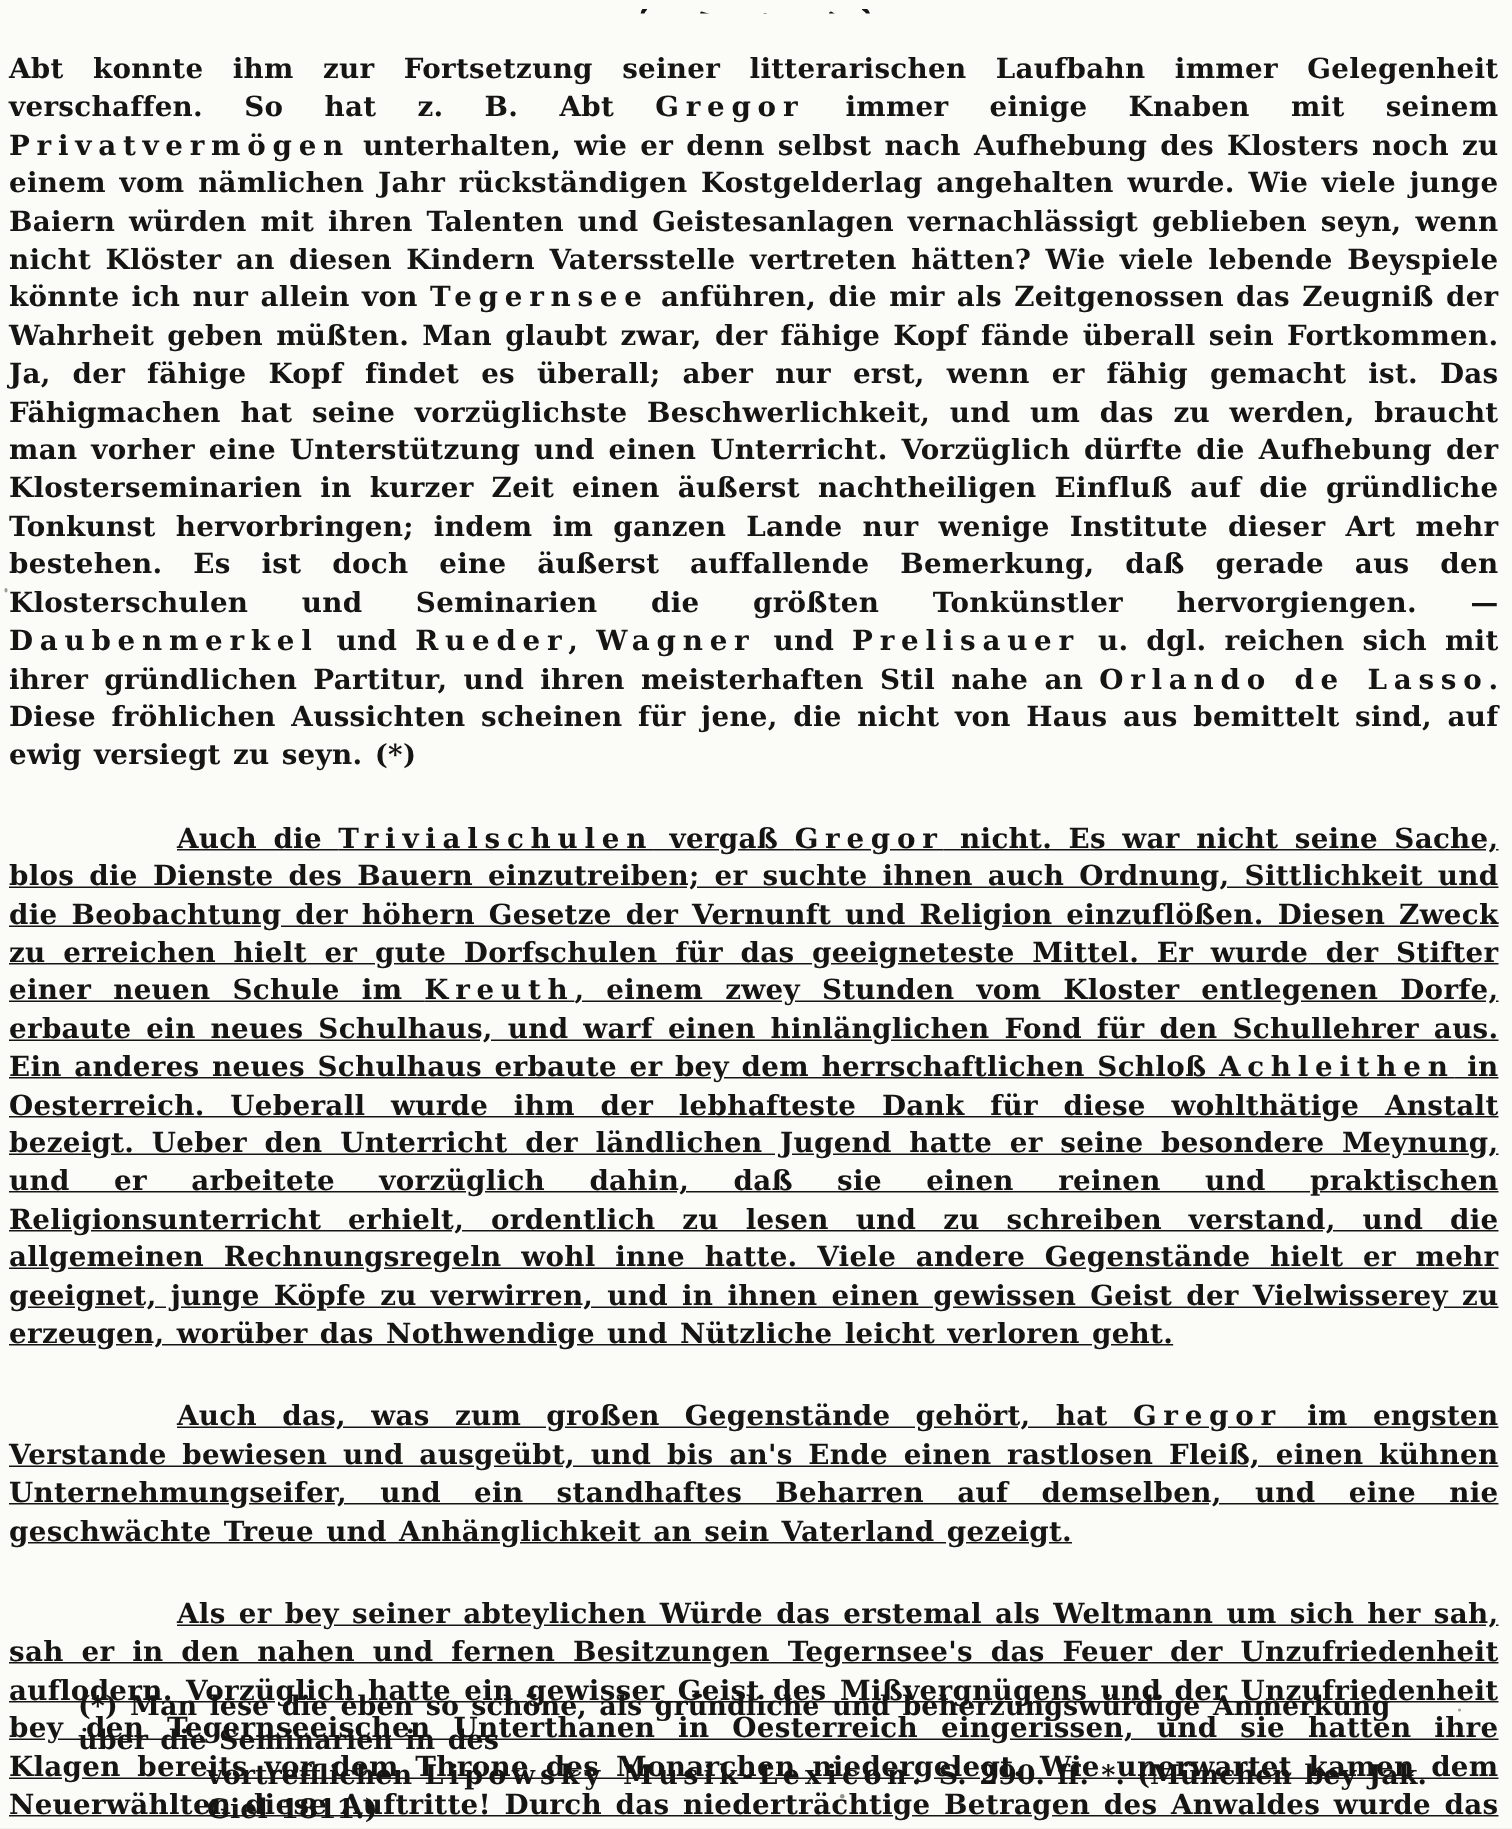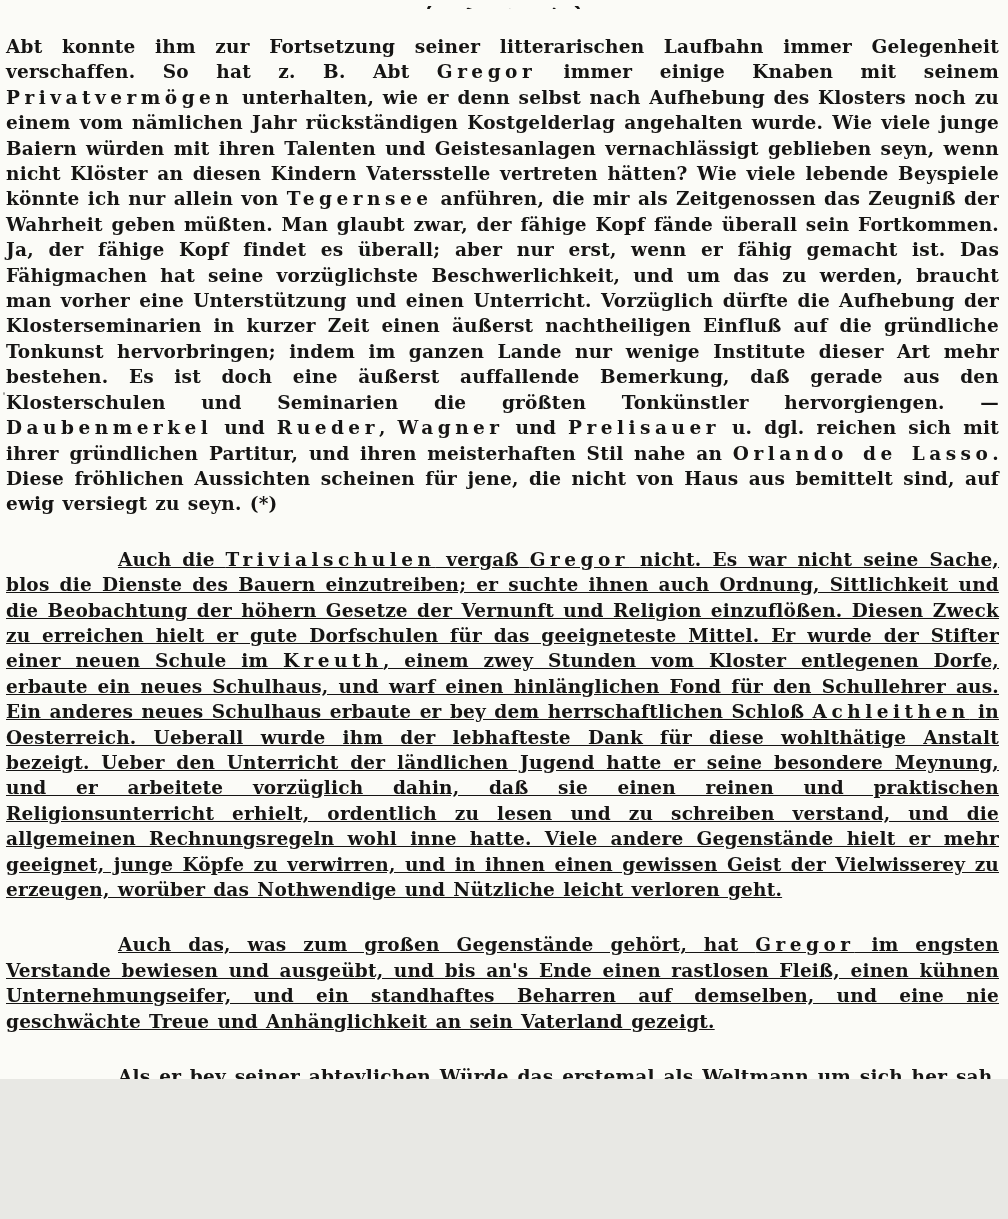--- a/index.html
+++ b/index.html
@@ -1,19 +1,19 @@
 <!DOCTYPE html>
 <html><head>
 <meta charset="utf-8">
 <style>
   html,body { margin:0; padding:0; background:#e8e8e4; }
   .page {
     position: relative;
     width: 1008px;
-    height: 1079px;
+    height: 1219px;
     margin: 0 auto;
     background: #fbfbf7;
     color: #161514;
     font-family: "DejaVu Serif", serif;
     overflow: hidden;
   }
   .header-frag {
     position: absolute;
     top: 0;
     left: 50%;

